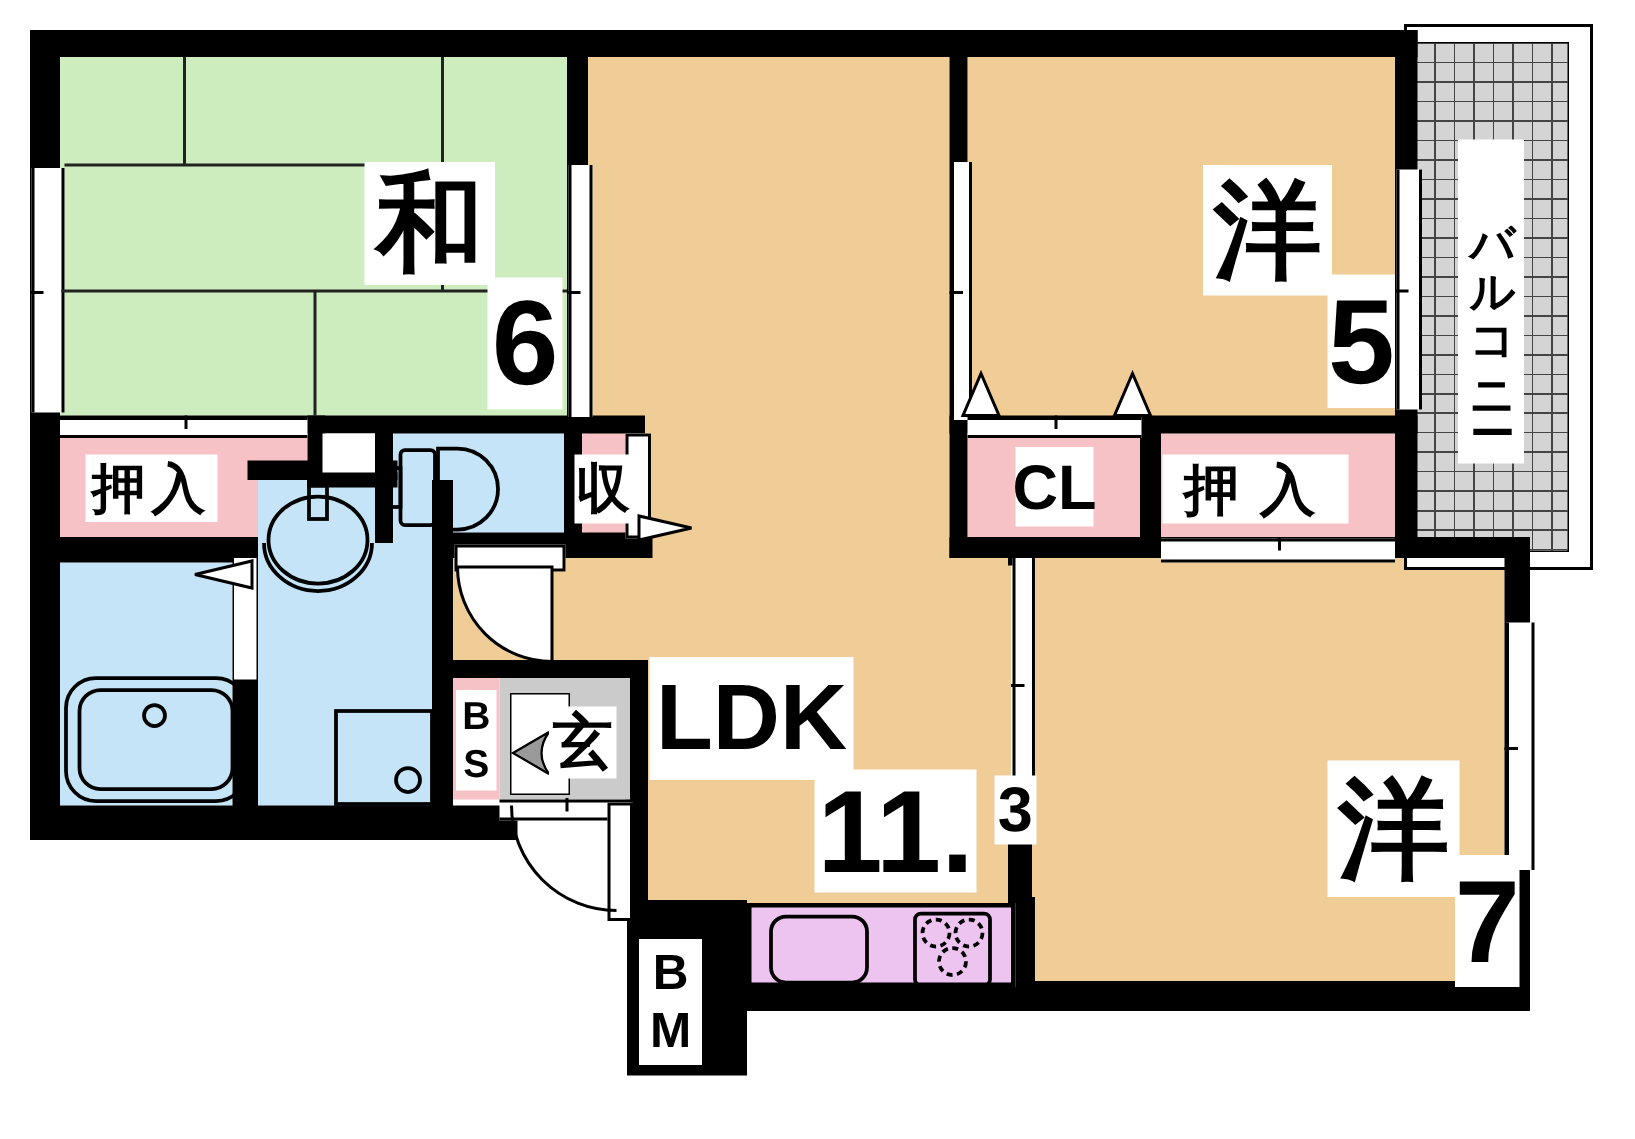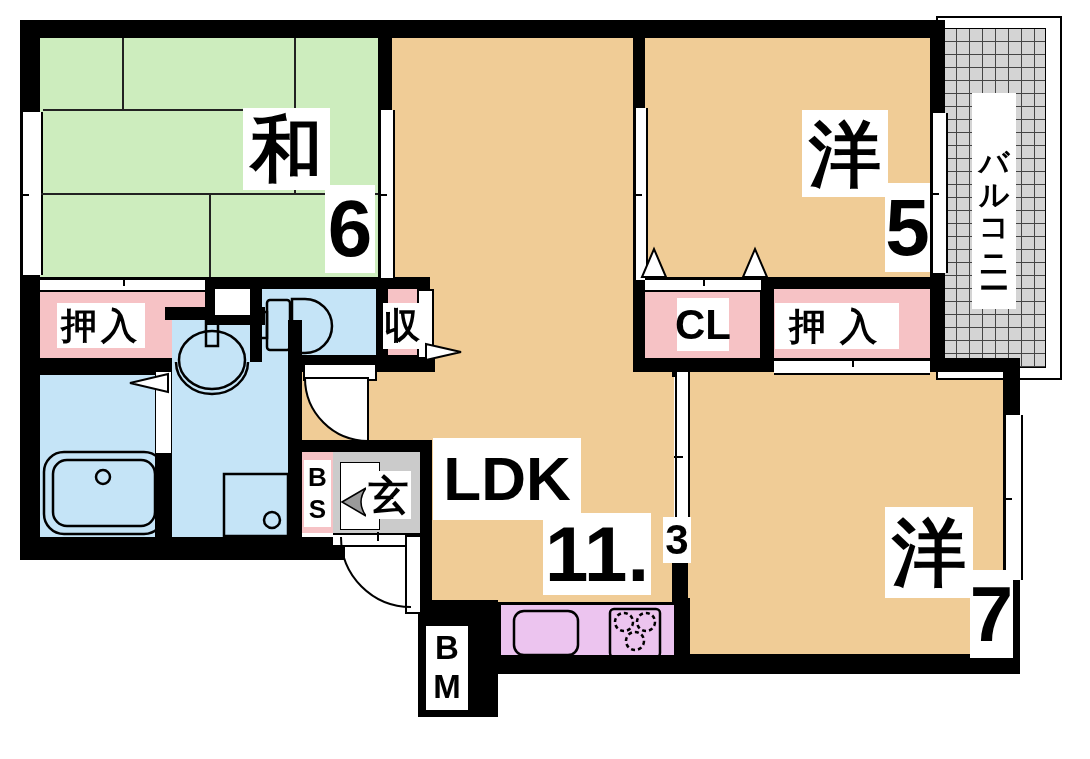--- a/index.html
+++ b/index.html
@@ -157,21 +157,21 @@
 
   <div class="lbl" style="left:243px;top:108px;width:87px;height:82px;font-size:72px;">和</div>
   <div class="lbl" style="left:325px;top:185px;width:50px;height:88px;font-size:80px;">6</div>
 
   <div class="lbl" style="left:802px;top:110px;width:86px;height:87px;font-size:72px;">洋</div>
   <div class="lbl" style="left:885px;top:183px;width:45px;height:89px;font-size:80px;">5</div>
 
   <div class="lbl" style="left:885px;top:507px;width:88px;height:91px;font-size:74px;">洋</div>
   <div class="lbl" style="left:970px;top:570px;width:43px;height:88px;font-size:78px;">7</div>
 
-  <div class="lbl" style="left:433px;top:438px;width:148px;height:82px;font-size:62px;">LDK</div>
+  <div class="lbl" style="left:433px;top:438px;width:136px;height:82px;font-size:62px;">LDK</div>
   <div class="area-wrap" style="left:543px;top:513px;">
     <span class="area-main" style="font-size:78px;padding:2px;">11.</span>
     <span class="area-sup" style="font-size:42px;padding:2px;margin-top:4px;">3</span>
   </div>
 
   <div class="lbl" style="left:57px;top:303px;width:88px;height:45px;font-size:36px;letter-spacing:4px;">押入</div>
   <div class="lbl" style="left:677px;top:298px;width:52px;height:53px;font-size:42px;">CL</div>
   <div class="lbl" style="left:775px;top:303px;width:118px;height:46px;font-size:37px;letter-spacing:14px;padding-left:6px;">押入</div>
   <div class="lbl" style="left:383px;top:303px;width:38px;height:46px;font-size:36px;">収</div>
   <div class="lbl" style="left:366px;top:471px;width:45px;height:48px;font-size:40px;">玄</div>

